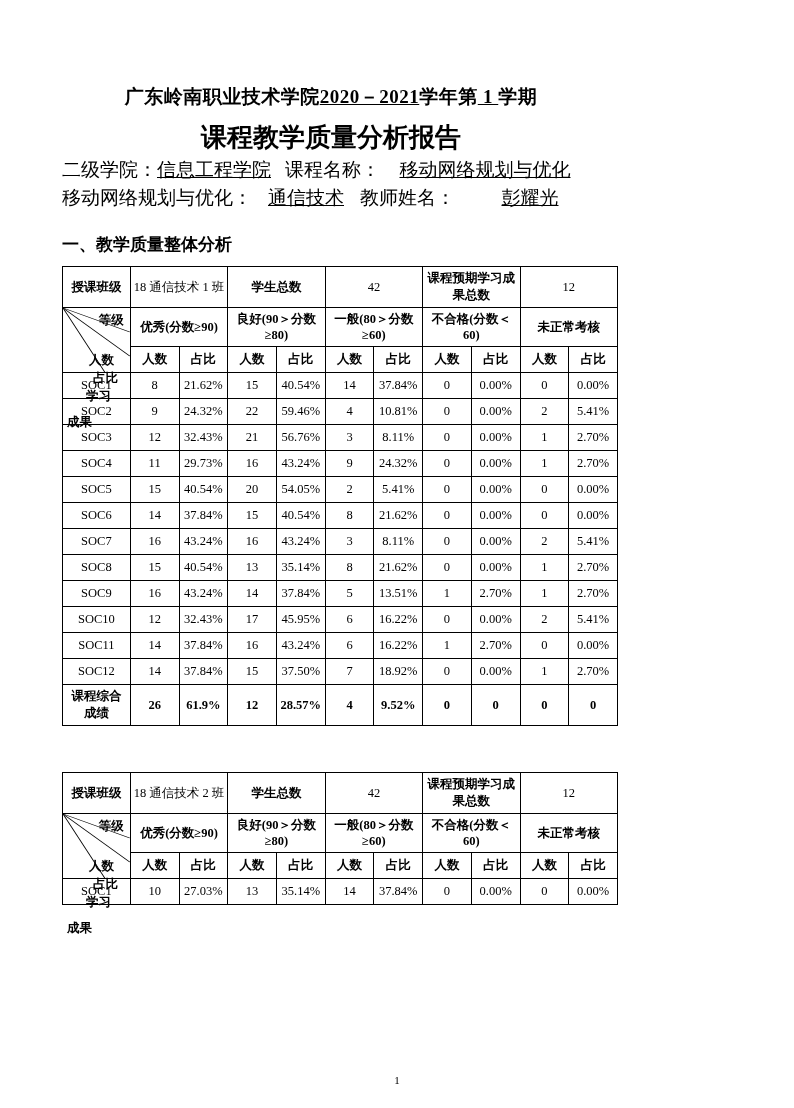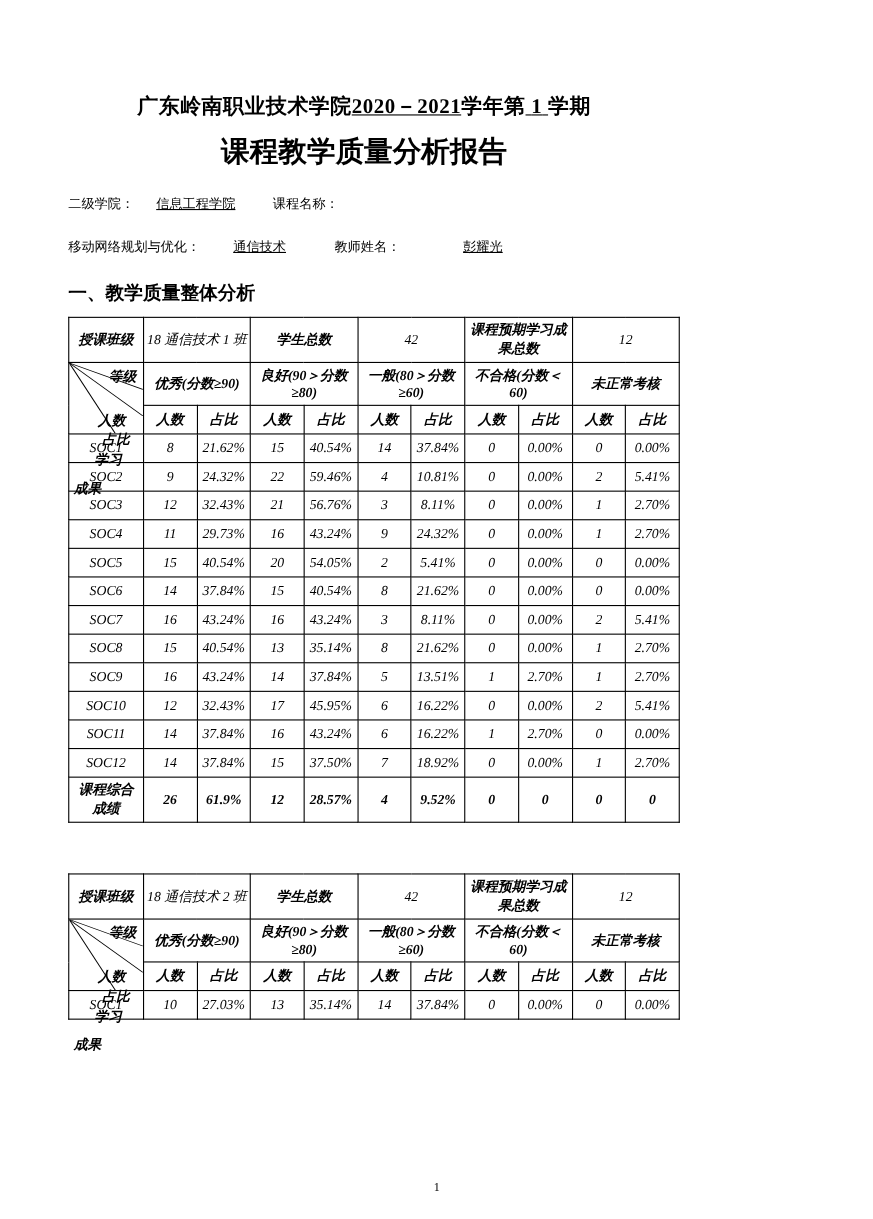--- a/index.html
+++ b/index.html
@@ -37,22 +37,22 @@
     font-size: 26px;
     font-weight: bold;
     margin-top: 10px;
   }
   .subtitle {
     text-align: center;
     font-size: 15px;
     margin-top: 6px;
   }
   .meta-row {
-    font-size: 12px;
-    margin-top: 22px;
+    font-size: 19px;
+    margin-top: 2px;
     display: flex;
     align-items: baseline;
   }
   .meta-row .label {
     white-space: nowrap;
   }
   .meta-row .value {
     text-decoration: underline;
     text-align: center;
     font-family: "Liberation Serif", serif;
@@ -66,21 +66,20 @@
     font-size: 17px;
     font-weight: bold;
     margin-top: 22px;
     margin-bottom: 10px;
   }
   table.grid {
     border-collapse: collapse;
     margin: 0 auto;
     width: 556px;
     table-layout: fixed;
-    font-style: italic;
   }
   table.grid td {
     border: 1px solid #000;
     text-align: center;
     vertical-align: middle;
     font-size: 12.5px;
     padding: 3px 1px;
     height: 19px;
     font-family: "Liberation Serif", serif;
   }
@@ -143,20 +142,21 @@
     <span>广东岭南职业技术学院</span><span class="underlined">2020－2021</span><span>学年第</span><span class="underlined">&nbsp;<span>1</span>&nbsp;</span><span>学期</span>
   </div>
 
   <div class="title-line2">课程教学质量分析报告</div>
 
   <div class="meta-row">
     <span class="label">二级学院：</span>
     <span class="value v-college">信息工程学院</span>
     <span class="gap"></span>
     <span class="label">课程名称：</span>
+    <span class="value v-course">移动网络规划与优化</span>
   </div>
 
   <div class="meta-row">
     <span class="label">移动网络规划与优化：</span>
     <span class="value v-major">通信技术</span>
     <span class="gap"></span>
     <span class="label">教师姓名：</span>
     <span class="value v-teacher">彭耀光</span>
   </div>
 

